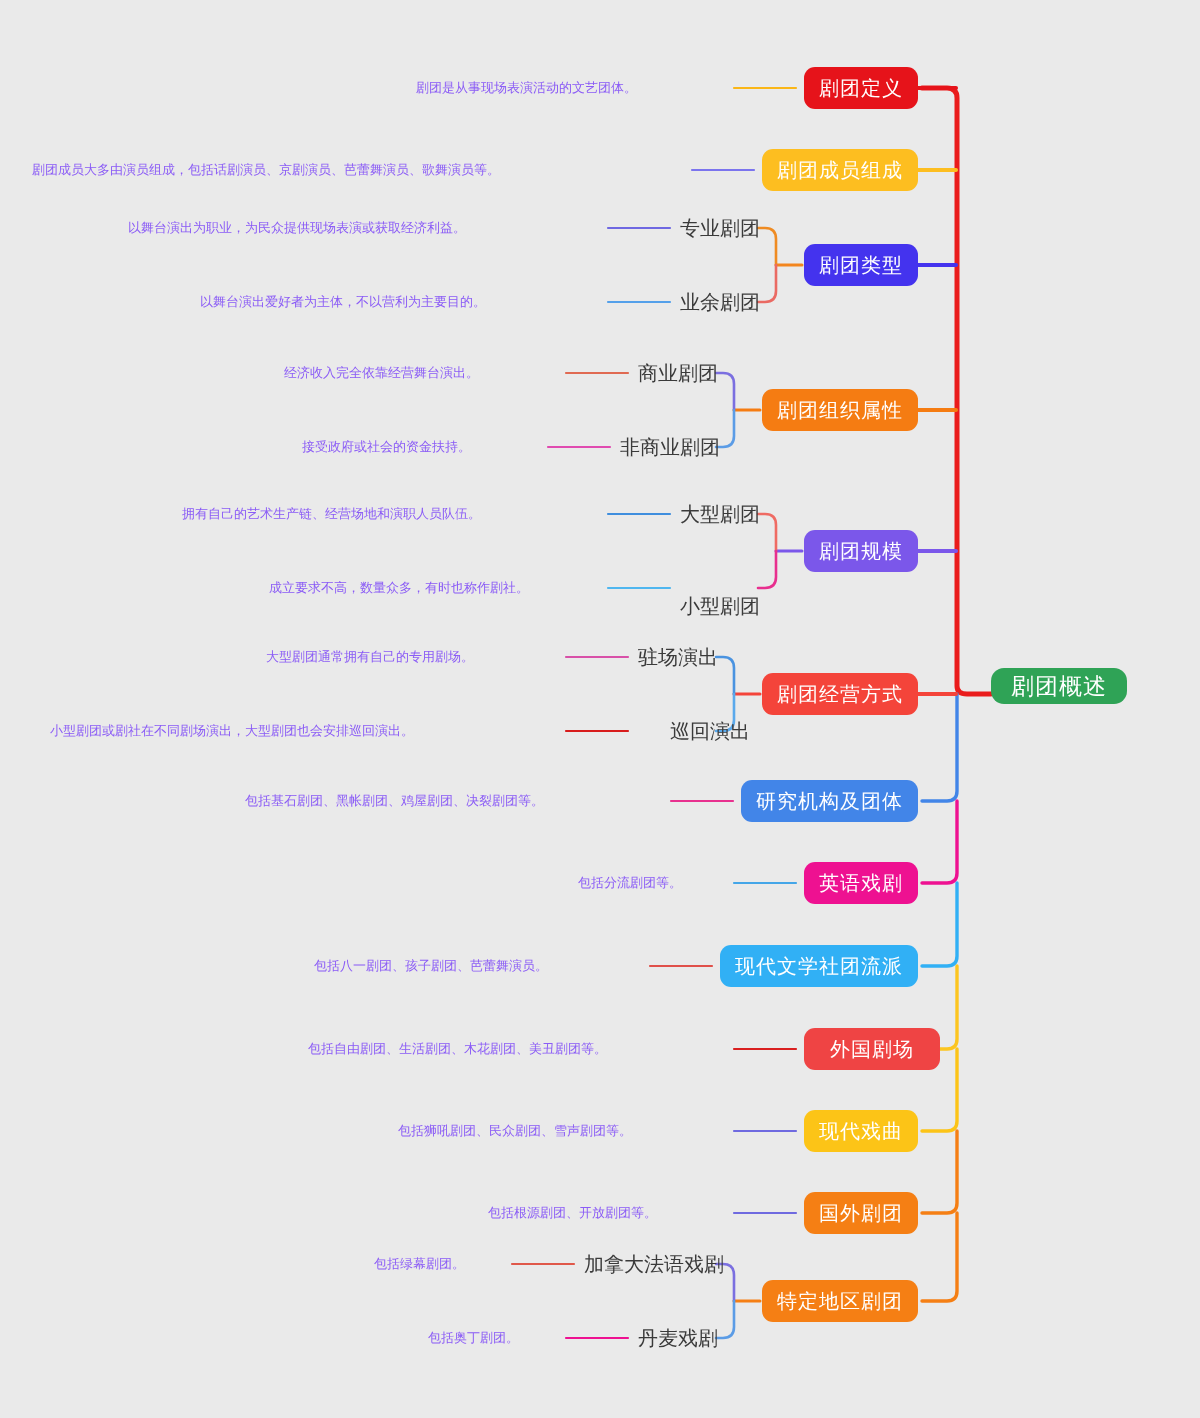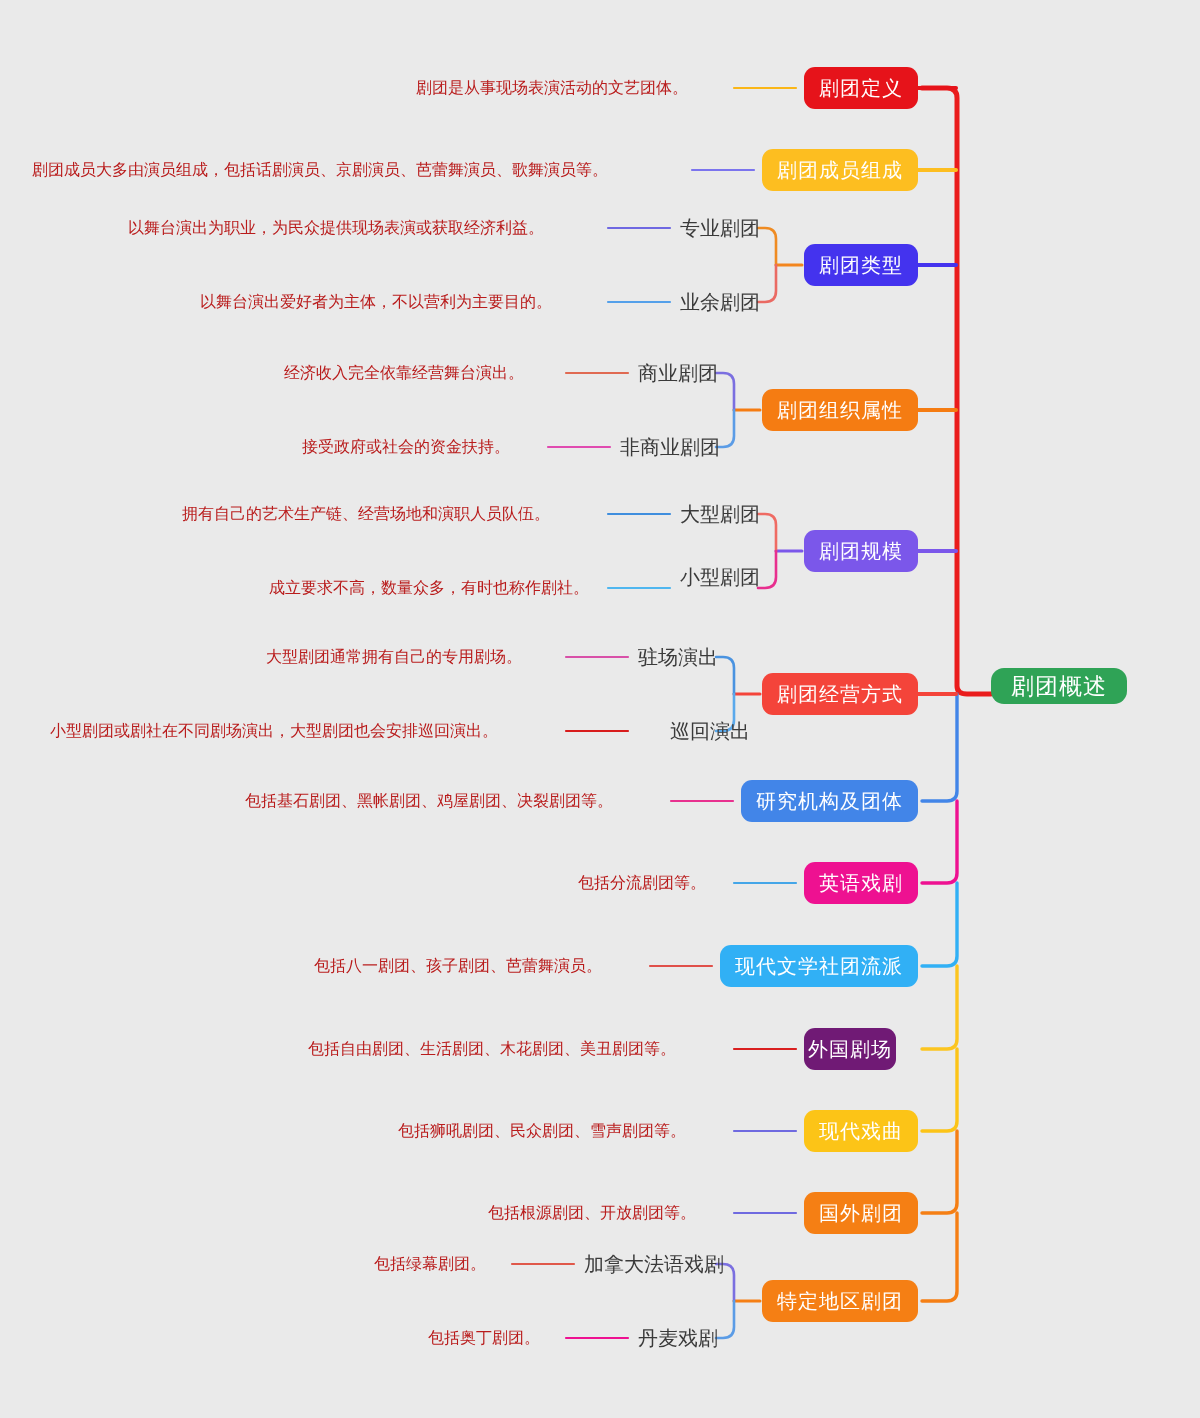--- a/index.html
+++ b/index.html
@@ -31,22 +31,22 @@
   .node.root{
     height:36px;
     font-size:23px;
     border-radius:13px;
     padding:0 20px;
     background:#2fa356;
   }
   
   .leaf{
     position:absolute;
-    font-size:16px;
-    color:#b91c1c;
+    font-size:13px;
+    color:#8b5cf6;
     white-space:nowrap;
     line-height:20px;
   }
   .leaf.right{transform:translateY(-50%);}
   .mid{
     position:absolute;
     font-size:20px;
     color:#3a3a3a;
     white-space:nowrap;
     transform:translateY(-50%);
@@ -129,42 +129,42 @@
       </div>
       <div class="mid" style="left: 638px; top: 373px;">商业剧团</div>
       <div class="leaf right" style="left: 284px; top: 373px;">经济收入完全依靠经营舞台演出。</div>
       <div class="mid" style="left: 620px; top: 447px;">非商业剧团</div>
       <div class="leaf right" style="left: 302px; top: 447px;">接受政府或社会的资金扶持。</div>
       <div class="node l1" style="left: 804px; top: 530px; width: 114px; background: rgb(123, 87, 234);">
         <span>剧团规模</span>
       </div>
       <div class="mid" style="left: 680px; top: 514px;">大型剧团</div>
       <div class="leaf right" style="left: 182px; top: 514px;">拥有自己的艺术生产链、经营场地和演职人员队伍。</div>
-      <div class="mid" style="left: 680px; top: 577px;">小型剧团</div>
+      <div class="mid" style="left: 680px; top: 606px;">小型剧团</div>
       <div class="leaf right" style="left: 244px; top: 588px; margin-left: 25px;">成立要求不高，数量众多，有时也称作剧社。</div>
       <div class="node l1" style="left: 762px; top: 673px; width: 156px; background: rgb(244, 68, 58);">
         <span>剧团经营方式</span>
       </div>
       <div class="mid" style="left: 638px; top: 657px;">驻场演出</div>
       <div class="leaf right" style="left: 266px; top: 657px;">大型剧团通常拥有自己的专用剧场。</div>
       <div class="mid" style="left: 638px; top: 731px; margin-left: 32px;">巡回演出</div>
       <div class="leaf right" style="left: 50px; top: 731px;">小型剧团或剧社在不同剧场演出，大型剧团也会安排巡回演出。</div>
       <div class="node l1" style="left: 741px; top: 780px; width: 177px; background: rgb(66, 133, 232);">
         <span>研究机构及团体</span>
       </div>
       <div class="leaf right" style="left: 245px; top: 801px; width: 414px;">包括基石剧团、黑帐剧团、鸡屋剧团、决裂剧团等。</div>
       <div class="node l1" style="left: 804px; top: 862px; width: 114px; background: rgb(238, 17, 145);">
         <span>英语戏剧</span>
       </div>
       <div class="leaf right" style="left: 578px; top: 883px; width: 144px;">包括分流剧团等。</div>
       <div class="node l1" style="left: 720px; top: 945px; width: 198px; background: rgb(49, 176, 245);">
         <span>现代文学社团流派</span>
       </div>
       <div class="leaf right" style="left: 314px; top: 966px; width: 324px;">包括八一剧团、孩子剧团、芭蕾舞演员。</div>
-      <div class="node l1" style="left: 804px; top: 1028px; width: 92px; background: #701a75;">
+      <div class="node l1" style="left: 804px; top: 1028px; width: 136px; background: #ef4444;">
         <span>外国剧场</span>
       </div>
       <div class="leaf right" style="left: 308px; top: 1049px; width: 414px;">包括自由剧团、生活剧团、木花剧团、美丑剧团等。</div>
       <div class="node l1" style="left: 804px; top: 1110px; width: 114px; background: rgb(252, 196, 23);">
         <span>现代戏曲</span>
       </div>
       <div class="leaf right" style="left: 398px; top: 1131px; width: 324px;">包括狮吼剧团、民众剧团、雪声剧团等。</div>
       <div class="node l1" style="left: 804px; top: 1192px; width: 114px; background: rgb(245, 127, 20);">
         <span>国外剧团</span>
       </div>

